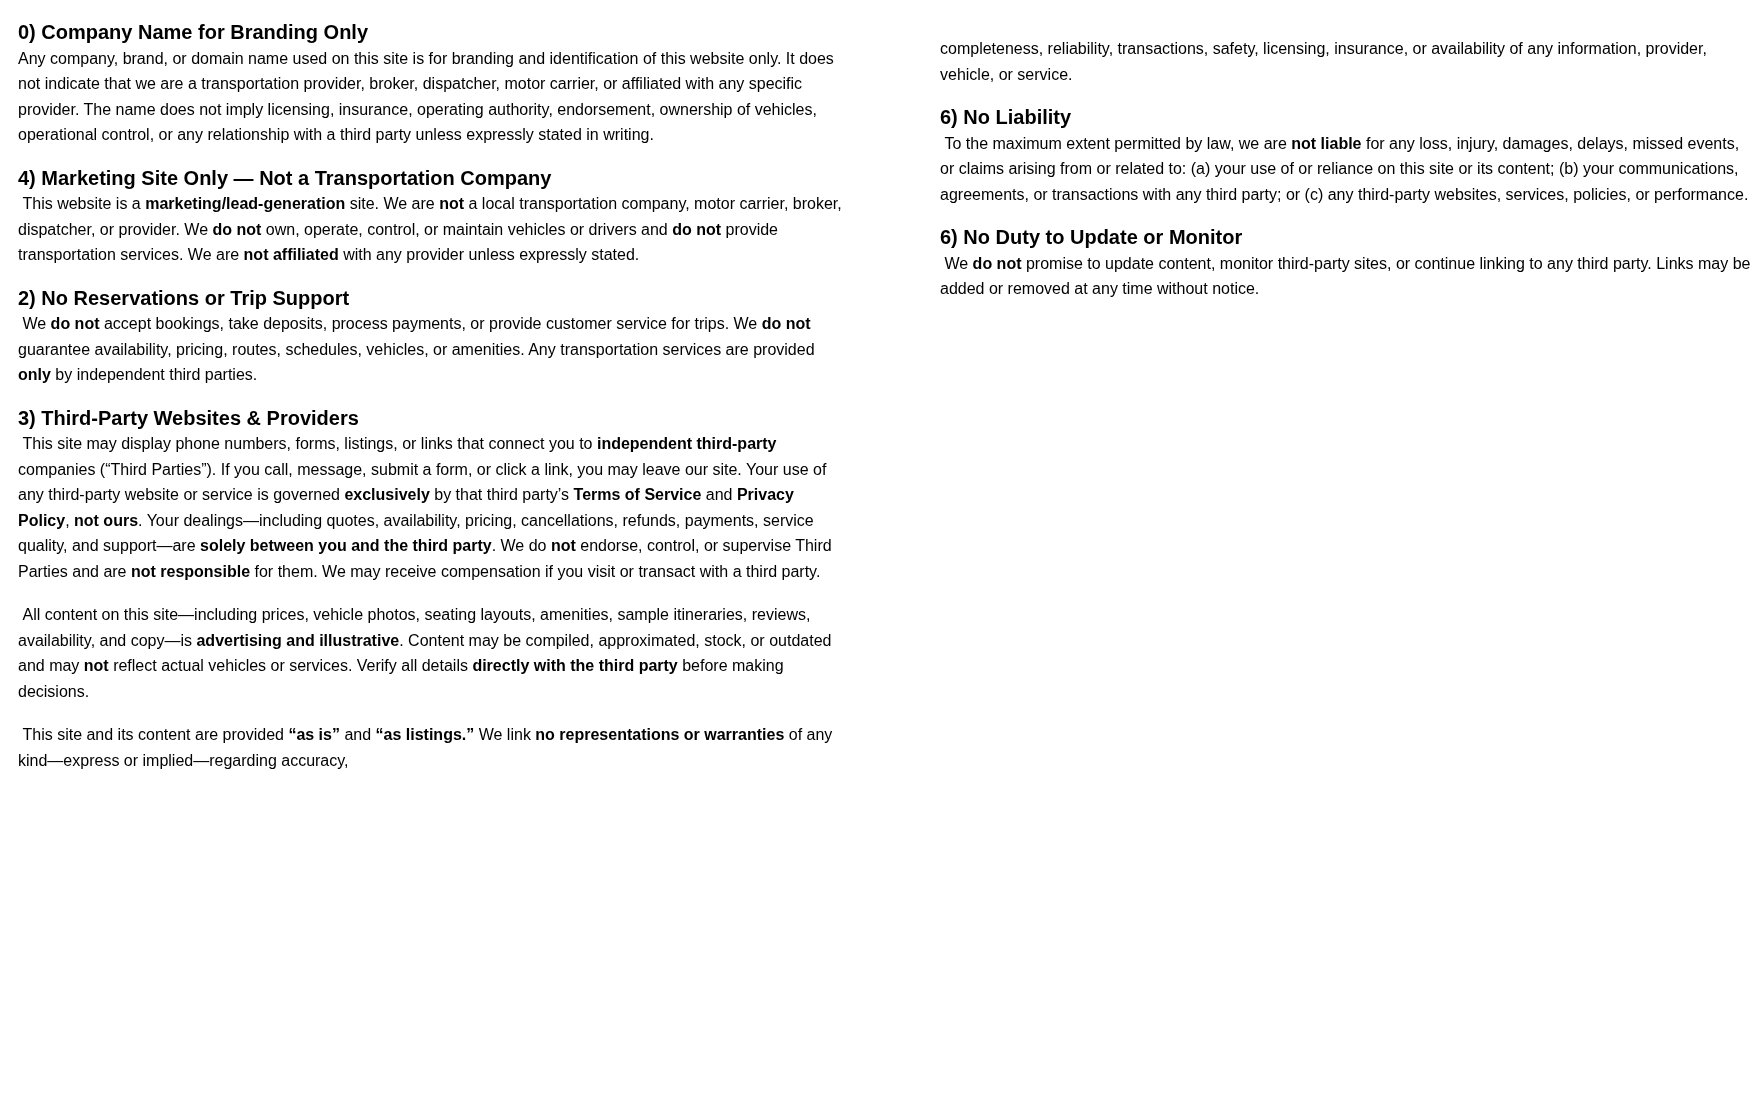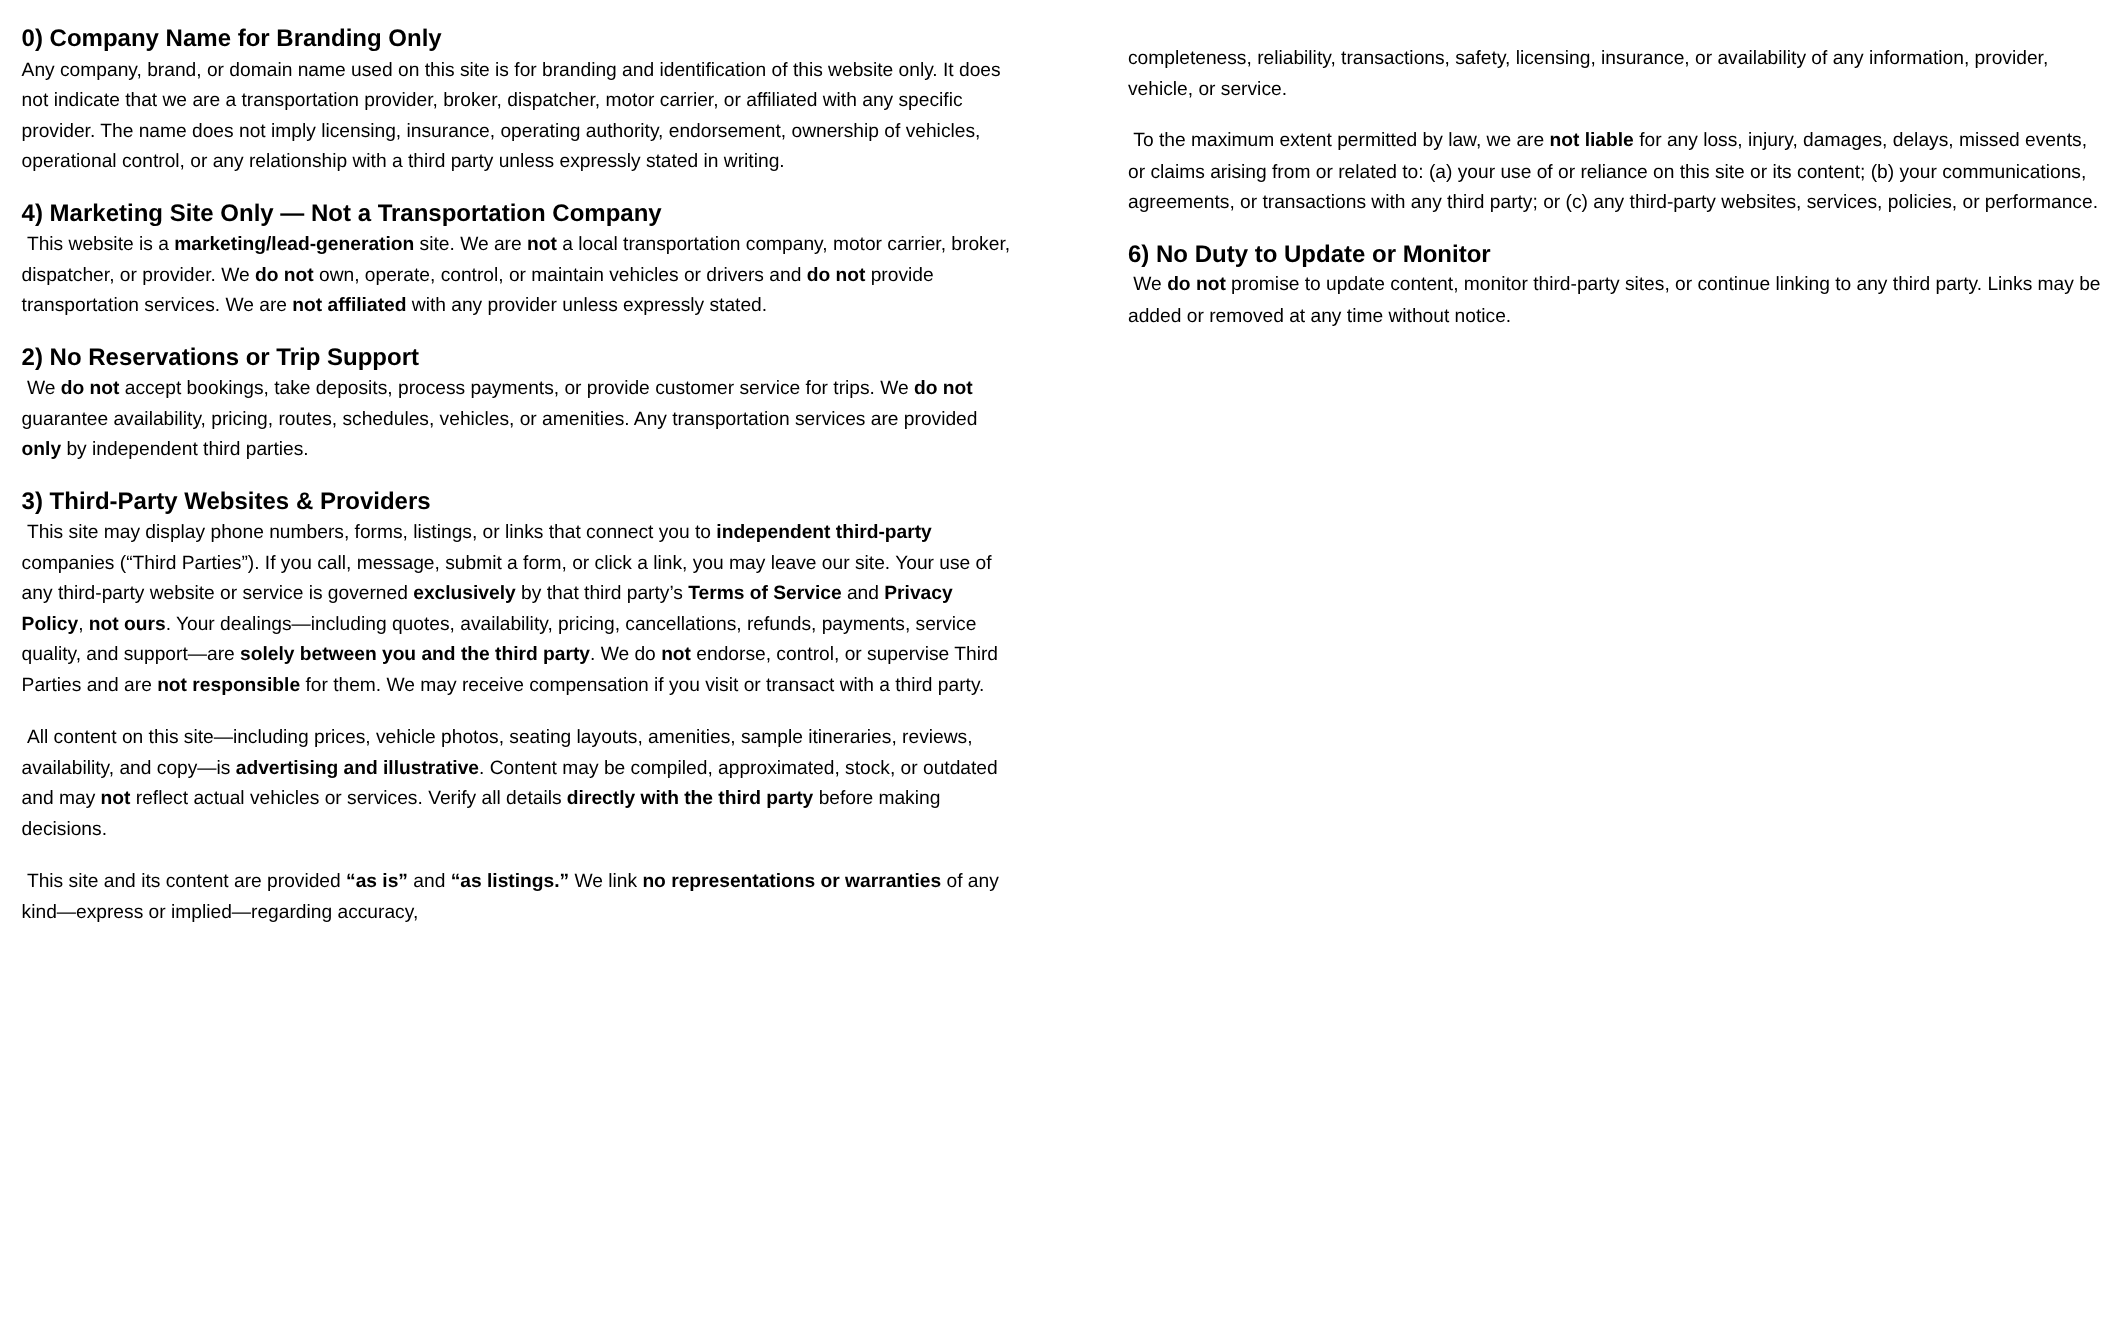--- a/index.html
+++ b/index.html
@@ -65,20 +65,21 @@
       </section>
       <section class="section">
         <p class="para"><span class="run"> This site and its content are provided </span><span class="run bold">“as is”</span><span class="run"> and </span><span class="run bold">“as listings.”</span><span class="run"> We link </span><span class="run bold">no representations or warranties</span><span class="run"> of any kind—express or implied—regarding accuracy,</span></p>
       </section>
     </div>
   <div class="column column-right">
       <section class="section">
         <p class="para"><span class="run">completeness, reliability, transactions, safety, licensing, insurance, or availability of any information, provider, vehicle, or service.</span></p>
       </section>
       <section class="section">
+        <h2 class="heading">6) No Liability</h2>
         <p class="para"><span class="run"> To the maximum extent permitted by law, we are </span><span class="run bold">not liable</span><span class="run"> for any loss, injury, damages, delays, missed events, or claims arising from or related to: (a) your use of or reliance on this site or its content; (b) your communications, agreements, or transactions with any third party; or (c) any third-party websites, services, policies, or performance.</span></p>
       </section>
       <section class="section">
         <h2 class="heading">6) No Duty to Update or Monitor</h2>
         <p class="para"><span class="run"> We </span><span class="run bold">do not</span><span class="run"> promise to update content, monitor third-party sites, or continue linking to any third party. Links may be added or removed at any time without notice.</span></p>
       </section>
     </div>
 </div>
 
 </body></html>

